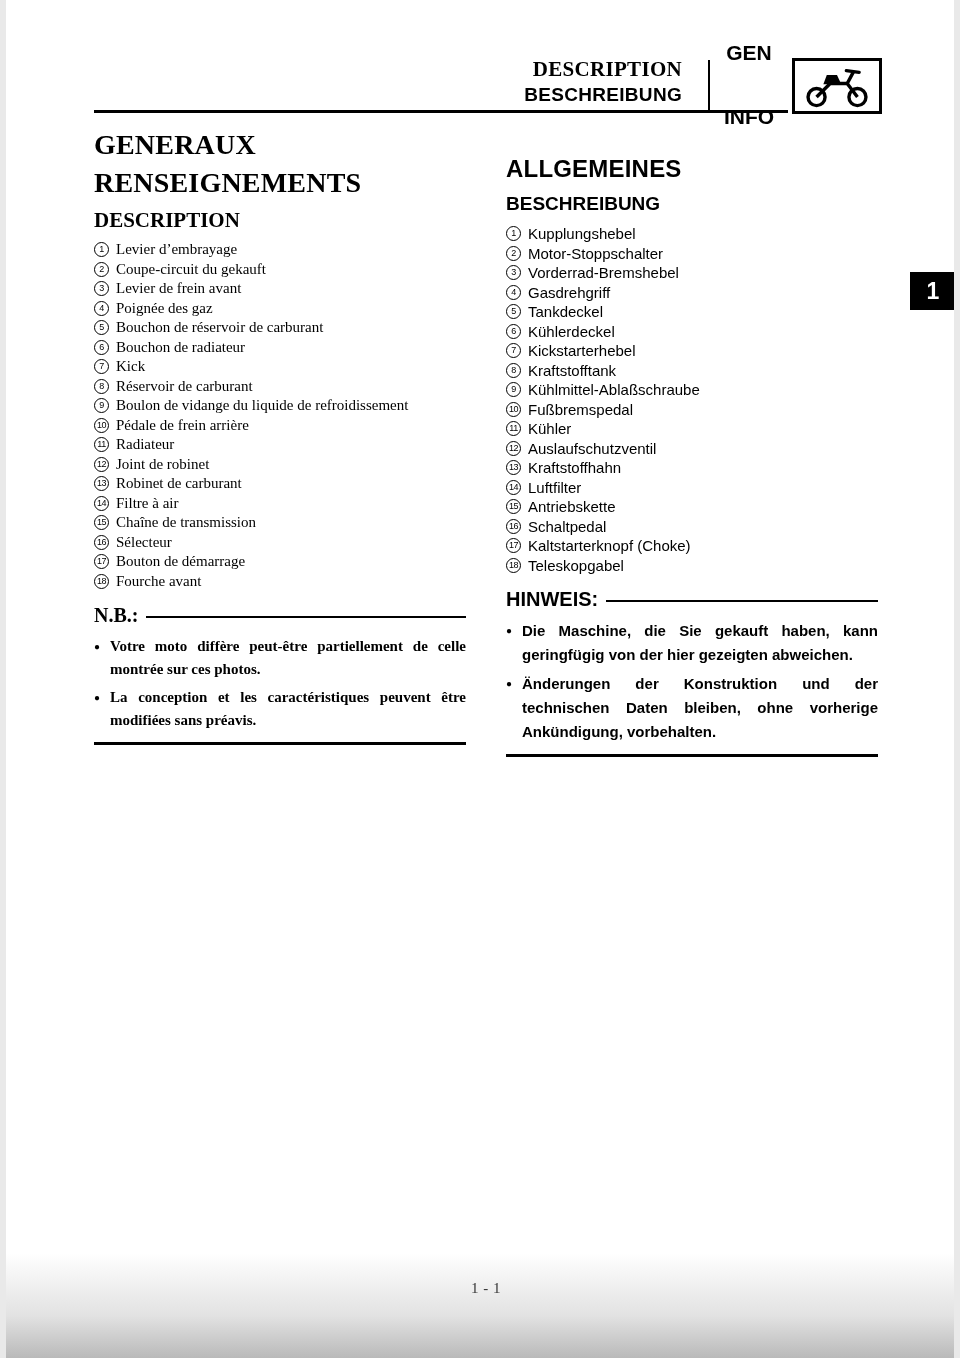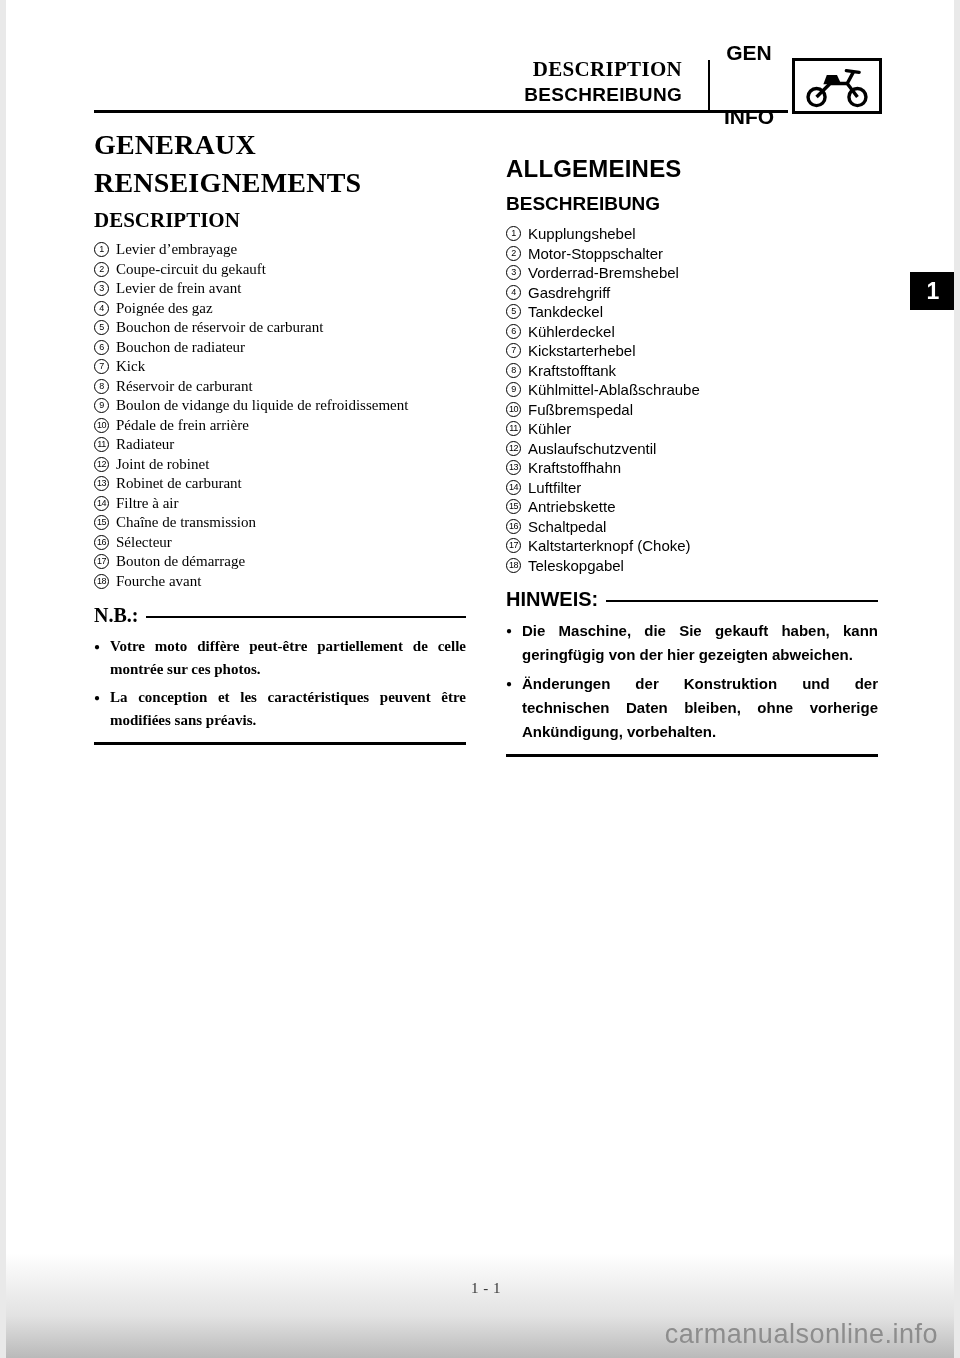--- a/index.html
+++ b/index.html
@@ -337,15 +337,14 @@
         <div class="note">
           <span class="bullet">●</span>
           <span class="note-text">Änderungen der Konstruktion und der technischen Daten bleiben, ohne vorherige Ankündigung, vorbehalten.</span>
         </div>
       </div>
     <div class="end-rule"></div>
   </section>
 
   <div class="page-number">1 - 1</div>
   <div class="watermark-strip"></div>
-  <div class="watermark">carmanualsonline.info</div>
 
 </div>
 
 </body></html>

